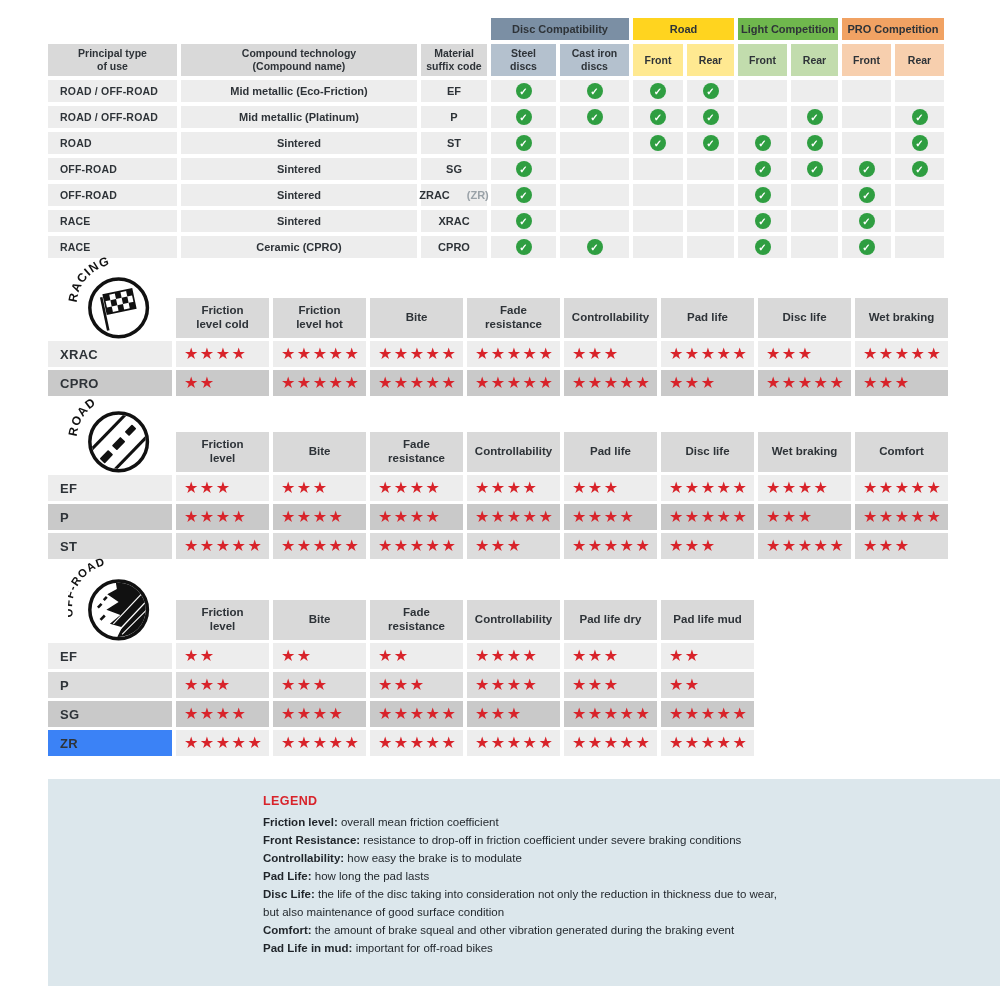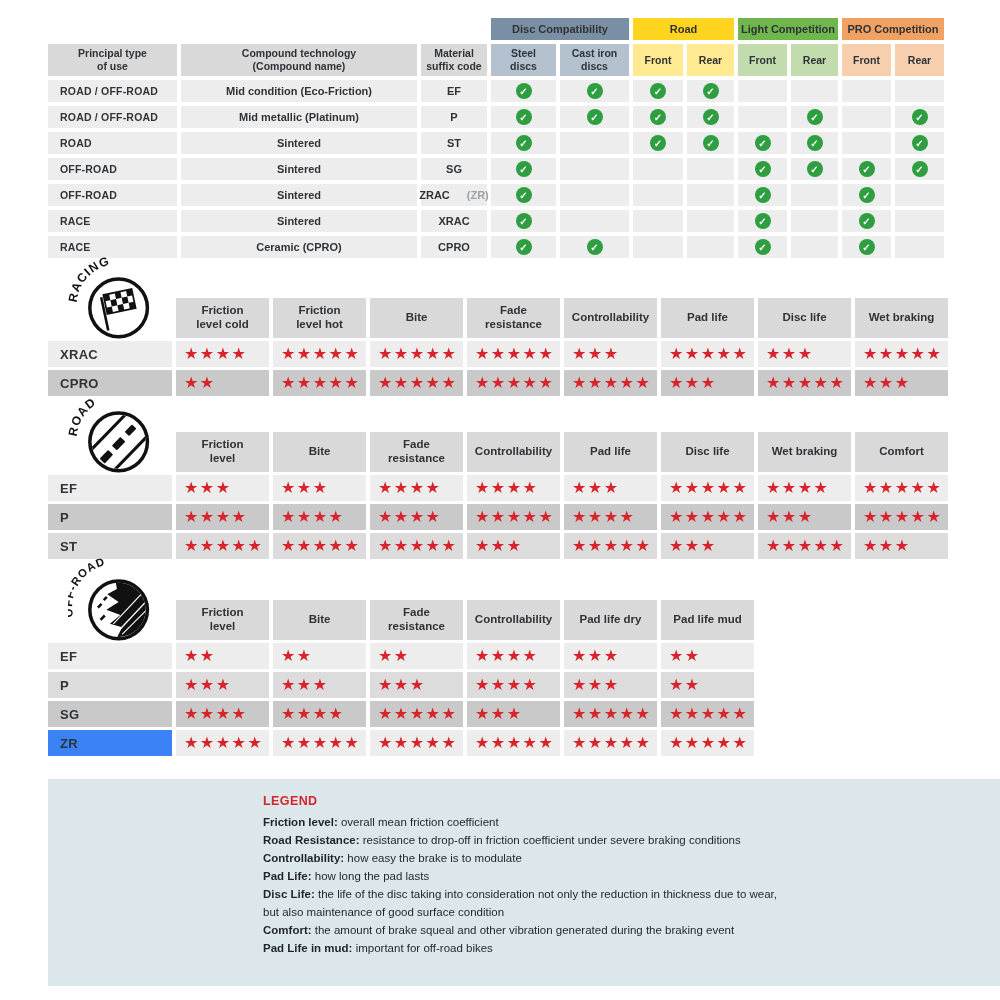--- a/index.html
+++ b/index.html
@@ -81,21 +81,21 @@
 discs</div>
     <div class="col-hdr" style="background: rgb(180, 193, 206);">Cast iron
 discs</div>
     <div class="col-hdr" style="background: rgb(255, 233, 145);">Front</div>
     <div class="col-hdr" style="background: rgb(255, 233, 145);">Rear</div>
     <div class="col-hdr" style="background: rgb(194, 220, 173);">Front</div>
     <div class="col-hdr" style="background: rgb(194, 220, 173);">Rear</div>
     <div class="col-hdr" style="background: rgb(247, 207, 174);">Front</div>
     <div class="col-hdr" style="background: rgb(247, 207, 174);">Rear</div>
     <div class="cell use">ROAD / OFF-ROAD</div>
-    <div class="cell compound">Mid condition (Eco-Friction)</div>
+    <div class="cell compound">Mid metallic (Eco-Friction)</div>
     <div class="cell code">EF</div>
     <div class="cell chk-cell">
       <span class="chk">✓</span>
     </div>
     <div class="cell chk-cell">
       <span class="chk">✓</span>
     </div>
     <div class="cell chk-cell">
       <span class="chk">✓</span>
     </div>
@@ -534,21 +534,21 @@
       <div class="rcell" style="background: rgb(237, 237, 237);">
         <span class="stars">★★★★★</span>
       </div>
     </div>
 </div>
 
 <div id="legend-box">
   <div id="legend-title">LEGEND</div>
   <div id="legend-lines">
       <div class="lg-line"><span class="lg-term">Friction level: </span><span class="lg-desc">overall mean friction coefficient</span></div>
-      <div class="lg-line"><span class="lg-term">Road Resistance: </span><span class="lg-desc">resistance to drop-off in friction coefficient under severe braking conditions</span></div>
+      <div class="lg-line"><span class="lg-term">Front Resistance: </span><span class="lg-desc">resistance to drop-off in friction coefficient under severe braking conditions</span></div>
       <div class="lg-line"><span class="lg-term">Controllability: </span><span class="lg-desc">how easy the brake is to modulate</span></div>
       <div class="lg-line"><span class="lg-term">Pad Life: </span><span class="lg-desc">how long the pad lasts</span></div>
       <div class="lg-line"><span class="lg-term">Disc Life: </span><span class="lg-desc">the life of the disc taking into consideration not only the reduction in thickness due to wear,</span></div>
       <div class="lg-line"><span class="lg-desc">but also maintenance of good surface condition</span></div>
       <div class="lg-line"><span class="lg-term">Comfort: </span><span class="lg-desc">the amount of brake squeal and other vibration generated during the braking event</span></div>
       <div class="lg-line"><span class="lg-term">Pad Life in mud: </span><span class="lg-desc">important for off-road bikes</span></div>
     </div>
 </div>
 
 </body></html>

